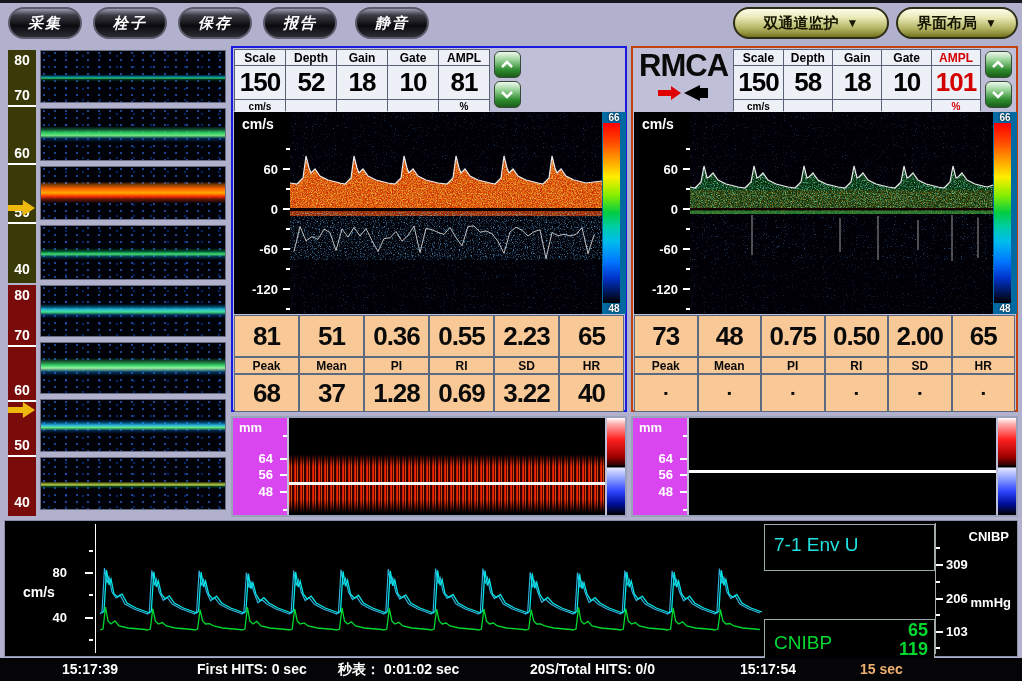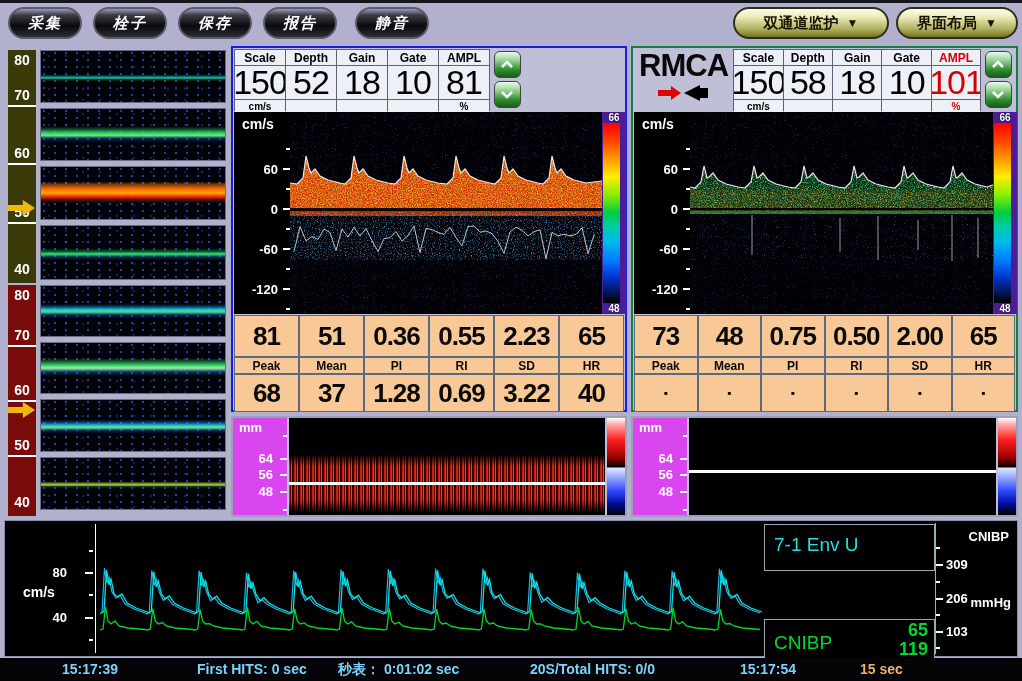--- a/index.html
+++ b/index.html
@@ -38,42 +38,42 @@
   .s3{--band:linear-gradient(180deg,transparent 28%,rgba(255,120,0,.5) 34%,#ff6600 42%,#ffaa00 50%,#ff3300 56%,rgba(200,40,0,.5) 62%,transparent 70%);}
   .s4{--band:linear-gradient(180deg,transparent 42%,rgba(0,220,120,.4) 48%,#40e070 53%,rgba(0,150,220,.35) 58%,transparent 64%);}
   .s5{--band:linear-gradient(180deg,transparent 36%,rgba(0,180,255,.45) 42%,#30c8d8 48%,#40e080 52%,rgba(0,90,200,.4) 58%,transparent 65%);}
   .s6{--band:linear-gradient(180deg,transparent 30%,rgba(60,230,120,.45) 38%,#40e070 46%,#a0f0a0 50%,rgba(0,120,220,.4) 58%,transparent 66%);}
   .s7{--band:linear-gradient(180deg,transparent 38%,rgba(0,160,255,.4) 44%,#30b8e0 50%,#60e880 54%,rgba(0,100,200,.35) 60%,transparent 66%);}
   .s8{--band:linear-gradient(180deg,transparent 46%,rgba(200,220,60,.6) 50%,#b8d040 53%,rgba(0,140,80,.4) 56%,transparent 60%);}
 
   
   .panel{position:absolute;top:46px;height:366px;background:#bfbfd8;}
   .panel.lmca{left:231px;width:396px;border:2px solid #1a1ae0;}
-  .panel.rmca{left:631px;width:387px;border:2px solid #15803d;}
+  .panel.rmca{left:631px;width:387px;border:2px solid #c2410c;}
   .phead{position:absolute;left:1px;top:1px;right:1px;height:62px;display:flex;}
   .ptitle{width:100px;display:flex;flex-direction:column;align-items:center;}
   .ptitle .nm{font-size:31px;font-weight:bold;color:#0a0a0a;line-height:34px;letter-spacing:-1px;}
   .params{display:grid;grid-template-rows:15px 33px 12px;border:1px solid #5a6276;background:#5a6276;gap:1px;}
   .panel.lmca .params{width:256px;grid-template-columns:repeat(5,1fr);}
   .panel.rmca .params{width:250px;grid-template-columns:repeat(5,1fr);}
   .pc{background:#eef0f8;display:flex;align-items:center;justify-content:center;overflow:hidden;}
   .pc.h{font-size:12px;font-weight:bold;}
-  .pc.v{font-size:34px;font-weight:normal;letter-spacing:-1px;}
+  .pc.v{font-size:26px;font-weight:bold;letter-spacing:-1px;}
   .pc.u{font-size:10px;font-weight:bold;}
   .alertred{color:#d40000;}
   .scrollcol{width:34px;display:flex;flex-direction:column;align-items:center;gap:3px;padding-top:2px;}
   .sbtn{width:27px;height:27px;border-radius:6px;border:1px solid #3a4a3a;cursor:pointer;
     background:linear-gradient(180deg,#eef8ee 0%,#9ed69e 30%,#2e8b2e 72%,#1a5c1a 100%);
     display:flex;align-items:center;justify-content:center;padding:0;}
   .spect{position:absolute;left:1px;top:64px;display:flex;background:#000;}
   .spaxis{position:relative;width:56px;background:#000;}
   .spaxis .unit{position:absolute;left:8px;top:4px;color:#fff;font-size:14px;font-weight:bold;}
   .tick{position:absolute;color:#fff;font-size:13px;font-weight:bold;width:44px;text-align:right;}
   .tkm{position:absolute;background:#fff;height:2px;right:0;}
-  .cbar{position:relative;width:24px;background:#4c1d95;}
+  .cbar{position:relative;width:24px;background:#0369a1;}
   .cbar .grad{position:absolute;left:1px;right:6px;top:11px;bottom:11px;
     background:linear-gradient(180deg,#ff0000 0%,#ff4400 10%,#ff9900 20%,#ffee00 30%,#88ee00 40%,#00cc44 50%,#00ccaa 58%,#00bbee 66%,#0077ff 77%,#0033cc 86%,#001a66 93%,#000 100%);}
   .cbar .cl{position:absolute;width:100%;text-align:center;color:#fff;font-size:10px;font-weight:bold;text-shadow:0 0 2px #000;}
   .mtable{position:absolute;left:1px;top:267px;right:1px;display:grid;grid-template-columns:repeat(6,1fr);
     grid-template-rows:40px 15px 36px;gap:2px;background:#5a6a80;border:1px solid #5a6a80;}
   .mc{background:#f8c997;display:flex;align-items:center;justify-content:center;color:#0a0a0a;}
   .mc.big{font-size:26px;font-weight:bold;letter-spacing:-1px;}
   .mc.lab{font-size:12px;font-weight:bold;}
   .mc.dot{font-size:12px;font-weight:bold;}
 
@@ -102,21 +102,21 @@
   .lb3 .cn{color:#00d830;font-size:19px;align-self:flex-end;padding:0 0 4px 9px;}
   .lb3 .vals{margin-left:auto;text-align:right;padding:1px 6px 0 0;color:#00d830;font-size:18px;font-weight:bold;line-height:19px;}
   .raxline{position:absolute;left:930px;top:2px;bottom:2px;width:1px;background:#aaa;}
   .rtk{position:absolute;background:#fff;height:2px;left:931px;}
   .rlab{position:absolute;left:941px;color:#fff;font-size:13px;font-weight:bold;}
   .rtitle{position:absolute;right:8px;top:8px;color:#fff;font-size:13px;font-weight:bold;}
   .runit{position:absolute;right:6px;top:74px;color:#fff;font-size:13px;font-weight:bold;}
 
   
   .statusbar{position:absolute;left:0;top:658px;width:100%;height:23px;background:#050507;}
-  .statusbar span{position:absolute;top:3px;color:#7dd3fc;font-size:14px;font-weight:bold;white-space:nowrap;}
+  .statusbar span{position:absolute;top:3px;color:#ffffff;font-size:14px;font-weight:bold;white-space:nowrap;}
   .statusbar .orange{color:#f0b070;}
 </style>
 </head>
 <body>
 
 <div class="screen">
   <div class="topline"></div>
 
   <button class="tbtn" style="left:8px">采集</button>
   <button class="tbtn" style="left:93px">栓子</button>

